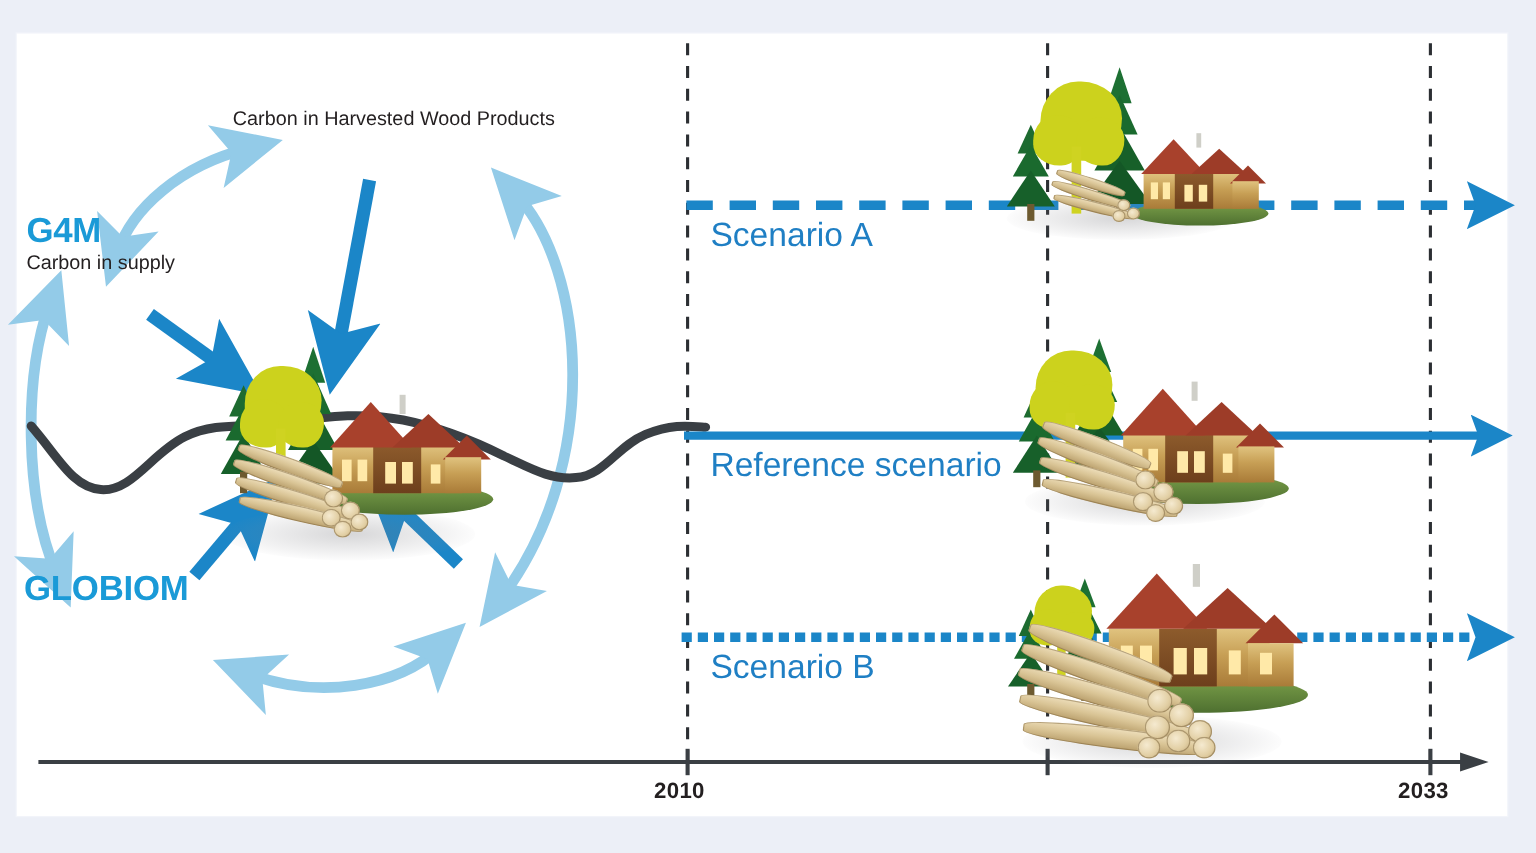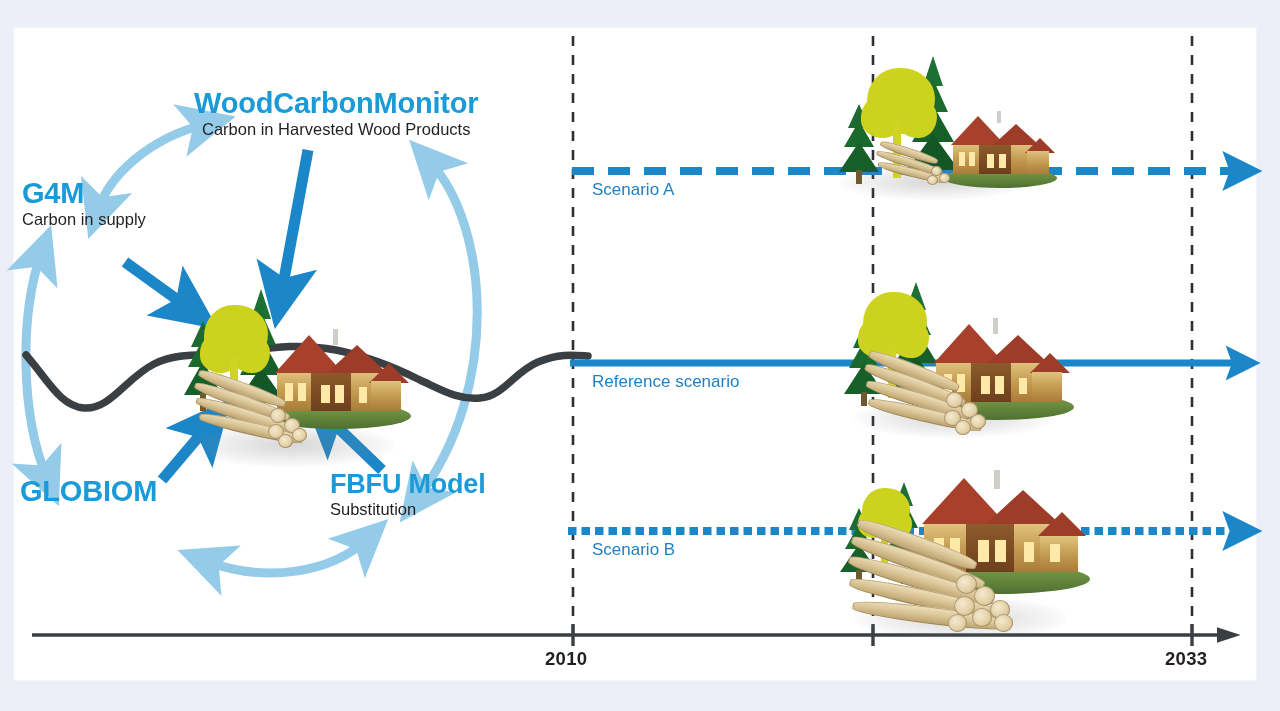--- a/index.html
+++ b/index.html
@@ -48,21 +48,21 @@
   #blk-globiom .model-sub{font-size:16.5px;margin-top:3px;white-space:normal;width:160px;}
 
   #blk-fbfu{left:316px; top:442px;}
   #blk-fbfu .model-title{font-size:27px;}
   #blk-fbfu .model-sub{font-size:16.5px;margin-top:2px;}
 
   
   .scenario-label{
     position:absolute;
     color:#1f7fc4;
-    font-size:17px;
+    font-size:28px;
     white-space:nowrap;
   }
   #lbl-scenA{left:578px; top:152px;}
   #lbl-scenRef{left:578px; top:344px;}
   #lbl-scenB{left:578px; top:512px;text-align:right;}
 
   
   .year-label{
     position:absolute;
     color:#231f20;
@@ -195,37 +195,32 @@
 
     <g>
       <line x1="18" y1="607" x2="1218" y2="607" stroke="#3a3f44" stroke-width="3.4" marker-end="url(#mk-axis)"></line>
       <line x1="559" y1="596" x2="559" y2="618" stroke="#3a3f44" stroke-width="3.4"></line>
       <line x1="859" y1="596" x2="859" y2="618" stroke="#3a3f44" stroke-width="3.4"></line>
       <line x1="1178" y1="596" x2="1178" y2="618" stroke="#3a3f44" stroke-width="3.4"></line>
     </g>
   </svg>
 
   <div class="modelblock" id="blk-wcm">
-    <div class="model-title">WoodCarbonMonitor</div>
     <div class="model-sub">Carbon in Harvested Wood Products</div>
   </div>
 
   <div class="modelblock" id="blk-g4m">
     <div class="model-title">G4M</div>
     <div class="model-sub">Carbon in supply</div>
   </div>
 
   <div class="modelblock" id="blk-globiom">
     <div class="model-title">GLOBIOM</div>
   </div>
 
-  <div class="modelblock" id="blk-fbfu">
-    <div class="model-title">FBFU Model</div>
-    <div class="model-sub">Substitution</div>
-  </div>
 
   <div class="scenario-label" id="lbl-scenA">Scenario A</div>
   <div class="scenario-label" id="lbl-scenRef">Reference scenario</div>
   <div class="scenario-label" id="lbl-scenB">Scenario B</div>
 
   <div class="year-label" id="yr-2010">2010</div>
   <div class="year-label" id="yr-2020">2020</div>
   <div class="year-label" id="yr-2030">2033</div>
 
   <div class="scene" style="left:160px;top:255px;width:230px;height:185px;">

